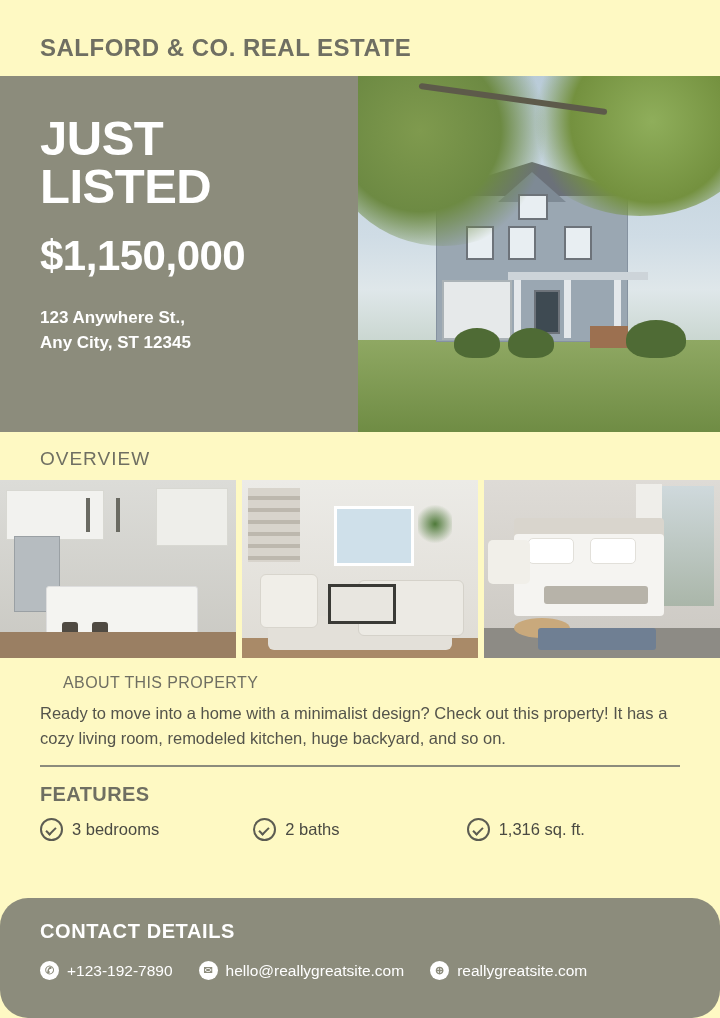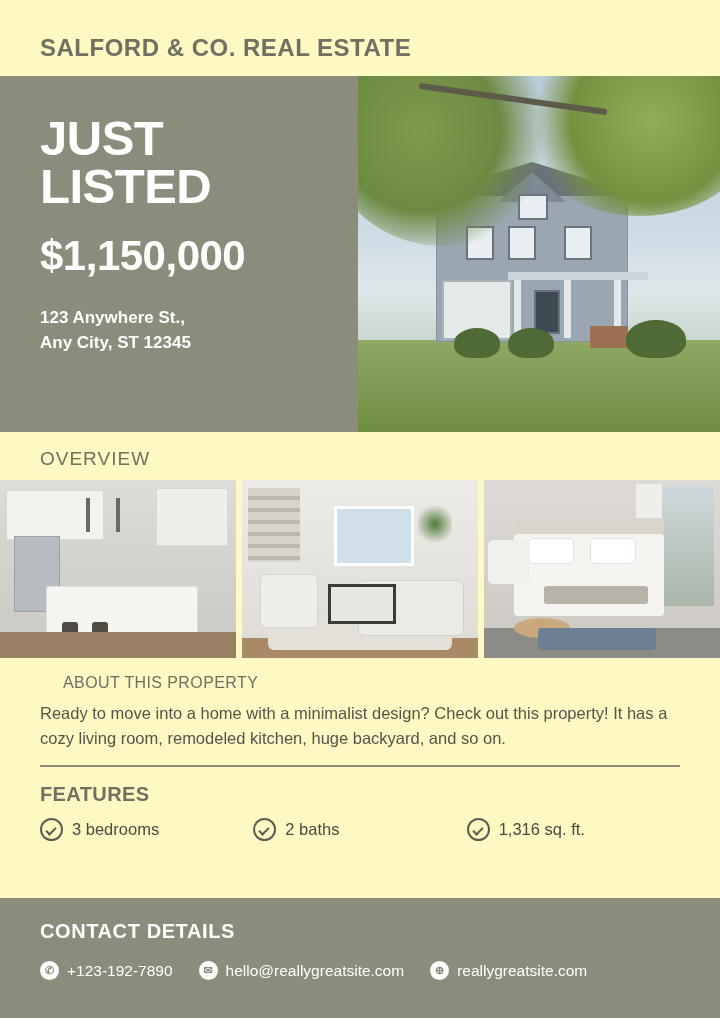--- a/index.html
+++ b/index.html
@@ -286,20 +286,21 @@
 
   
   .contact {
     position: absolute;
     left: 0; right: 0; bottom: 0;
     height: 120px;
     background: #8c8c7c;
     color: #ffffff;
     padding: 22px 40px 0 40px;
     box-sizing: border-box;
+    border-radius: 28px;
   }
   .contact-title {
     font-size: 20px;
     font-weight: bold;
     letter-spacing: 0.6px;
     text-transform: uppercase;
   }
   .contact-row {
     display: flex;
     align-items: center;

